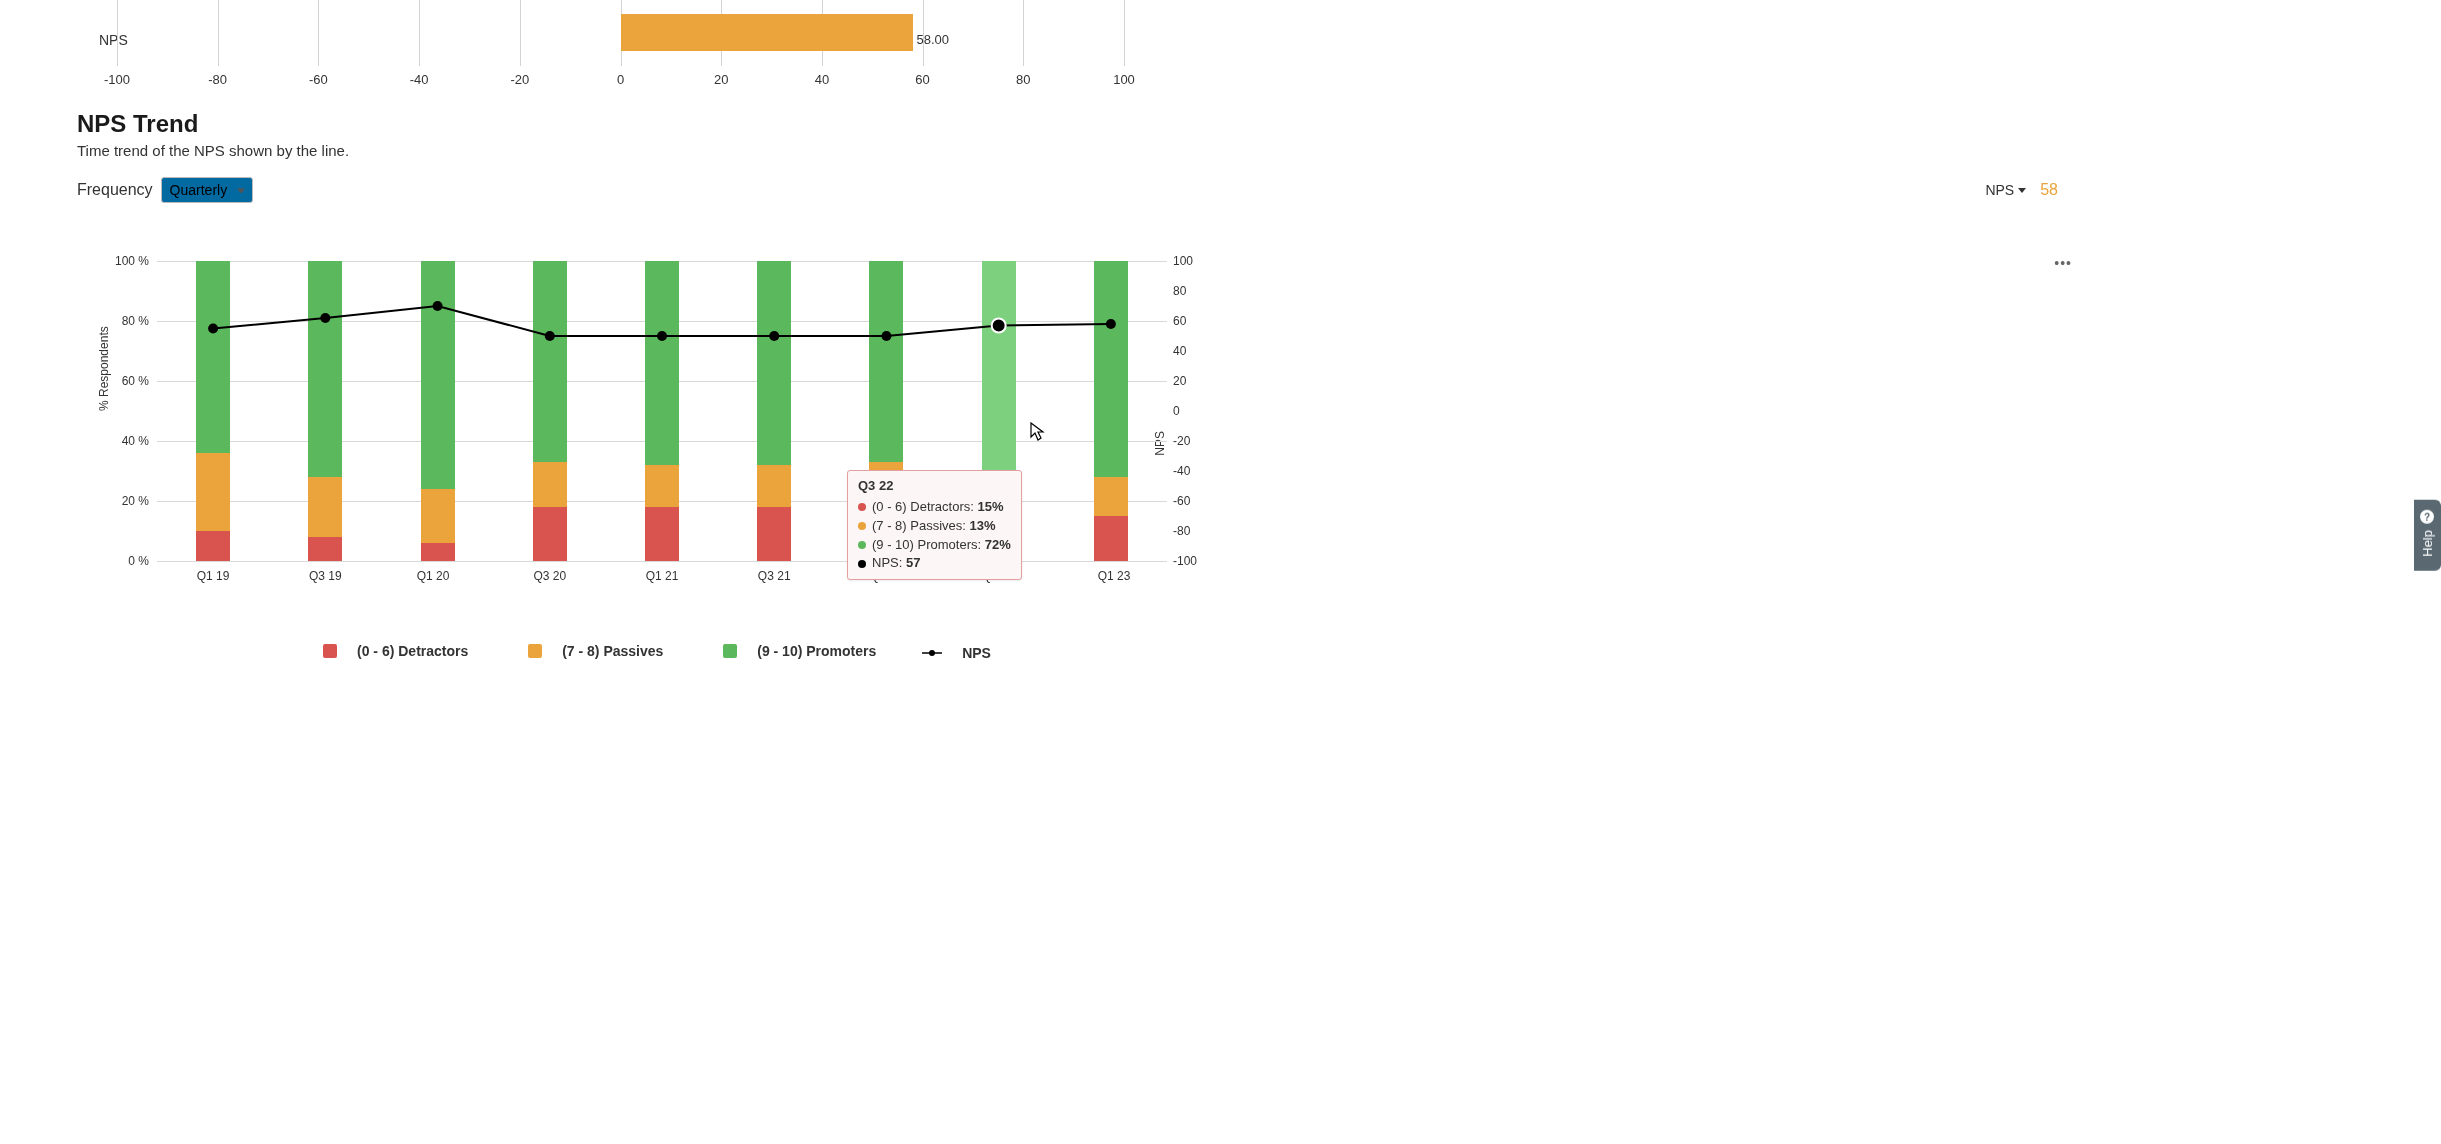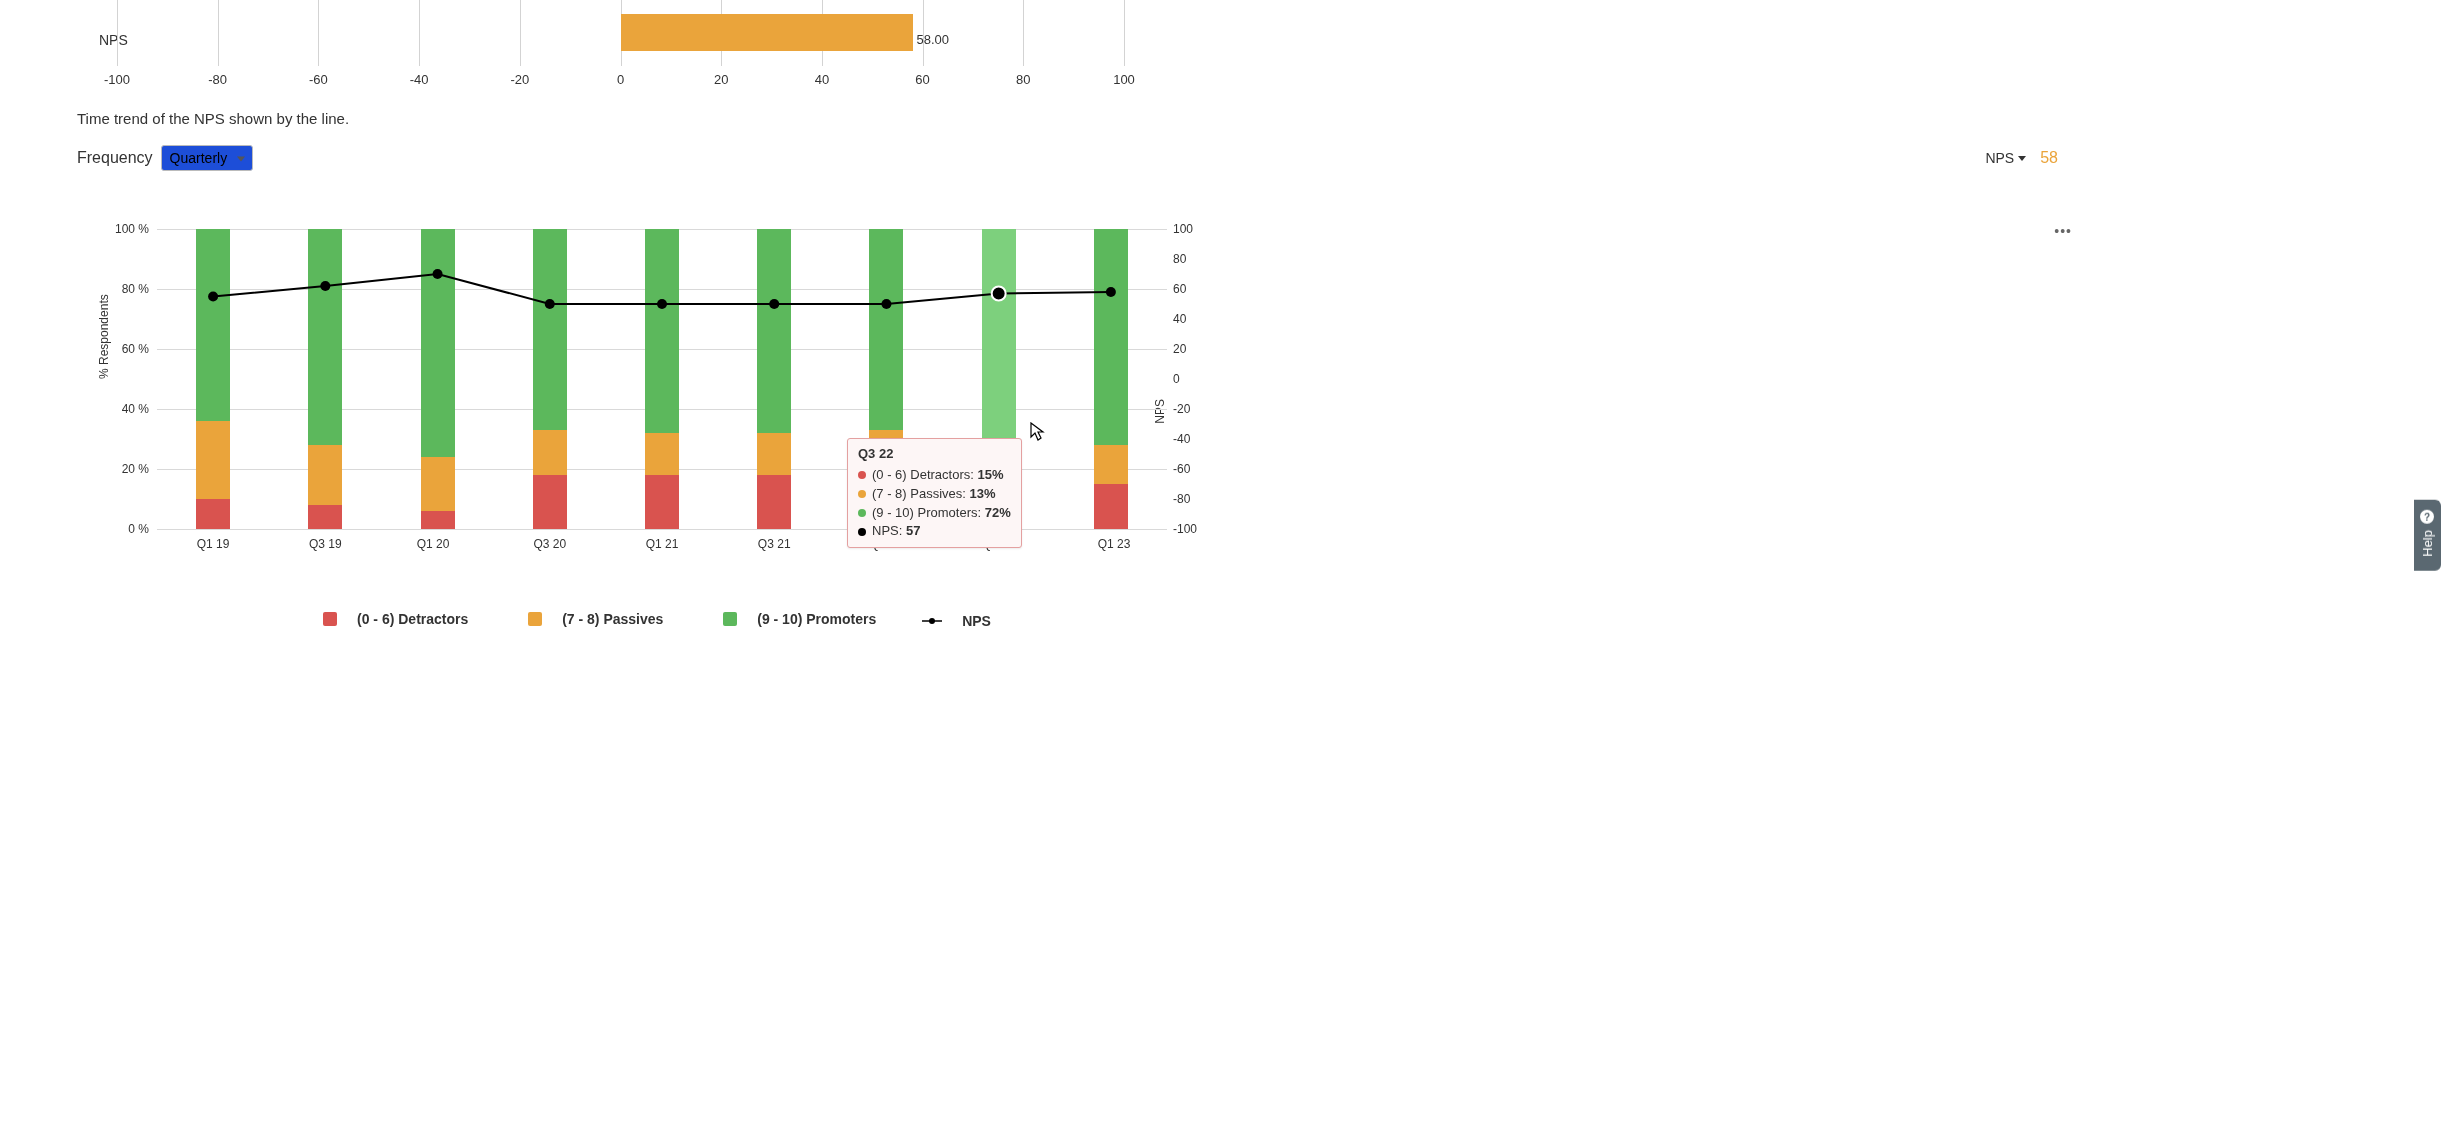--- a/index.html
+++ b/index.html
@@ -11,21 +11,21 @@
   .nps-top-gridline{position:absolute;top:0;height:66px;width:1px;background:#d3d3d3}
   .nps-top-tick{position:absolute;top:72px;font-size:13px;color:#333;transform:translateX(-50%)}
   .nps-top-bar{position:absolute;height:37px;top:14px;background:#eaa43b}
   .nps-top-value{position:absolute;top:32px;font-size:13px}
   
   .section-title{font-size:24px;font-weight:600;color:#1a1a1a;margin:0 0 4px 0}
   .section-subtitle{font-size:15px;color:#333;margin:0 0 18px 0}
   
   .controls-row{display:flex;align-items:center}
   .controls-row label{font-size:16px;margin-right:8px}
-  .freq-select{font-size:14px;padding:4px 24px 4px 8px;border:1px solid #bbb;border-radius:3px;appearance:none;background:#1d4ed8;cursor:pointer;position:relative}
+  .freq-select{font-size:14px;padding:4px 24px 4px 8px;border:1px solid #bbb;border-radius:3px;appearance:none;background:#0369a1;cursor:pointer;position:relative}
   .select-wrap{position:relative;display:inline-block}
   .select-wrap::after{content:"";position:absolute;right:8px;top:50%;transform:translateY(-30%);border-left:4px solid transparent;border-right:4px solid transparent;border-top:5px solid #555;pointer-events:none}
   .controls-right{margin-left:auto;display:flex;align-items:center;gap:14px;margin-right:320px}
   .nps-dd{font-size:14px;color:#333;cursor:pointer;display:flex;align-items:center;gap:4px}
   .nps-dd::after{content:"";border-left:4px solid transparent;border-right:4px solid transparent;border-top:5px solid #333;display:inline-block}
   .nps-val{color:#eaa43b;font-size:16px;font-weight:500}
   
   .trend-wrap{position:relative;height:430px;margin-top:28px}
   .trend-plot{position:absolute;left:80px;top:30px;width:1010px;height:300px}
   .left-axis-title{position:absolute;left:20px;top:180px;font-size:12px;transform:rotate(-90deg);transform-origin:left top}
@@ -89,20 +89,21 @@
         <div class="nps-top-tick" style="left: 805.6px;">60</div>
         <div class="nps-top-gridline" style="left: 906.3px;"></div>
         <div class="nps-top-tick" style="left: 906.3px;">80</div>
         <div class="nps-top-gridline" style="left: 1007px;"></div>
         <div class="nps-top-tick" style="left: 1007px;">100</div>
         <div class="nps-top-bar" style="left: 503.5px; width: 292.03px;"></div>
         <div class="nps-top-value" style="left: 799.53px;">58.00</div>
       </div>
   </div>
 
+  <h2 class="section-title">NPS Trend</h2>
   <p class="section-subtitle">Time trend of the NPS shown by the line.</p>
 
   <div class="controls-row">
     <label>Frequency</label>
     <span class="select-wrap">
       <select class="freq-select">
         <option>Quarterly</option>
       </select>
     </span>
     <div class="controls-right">

